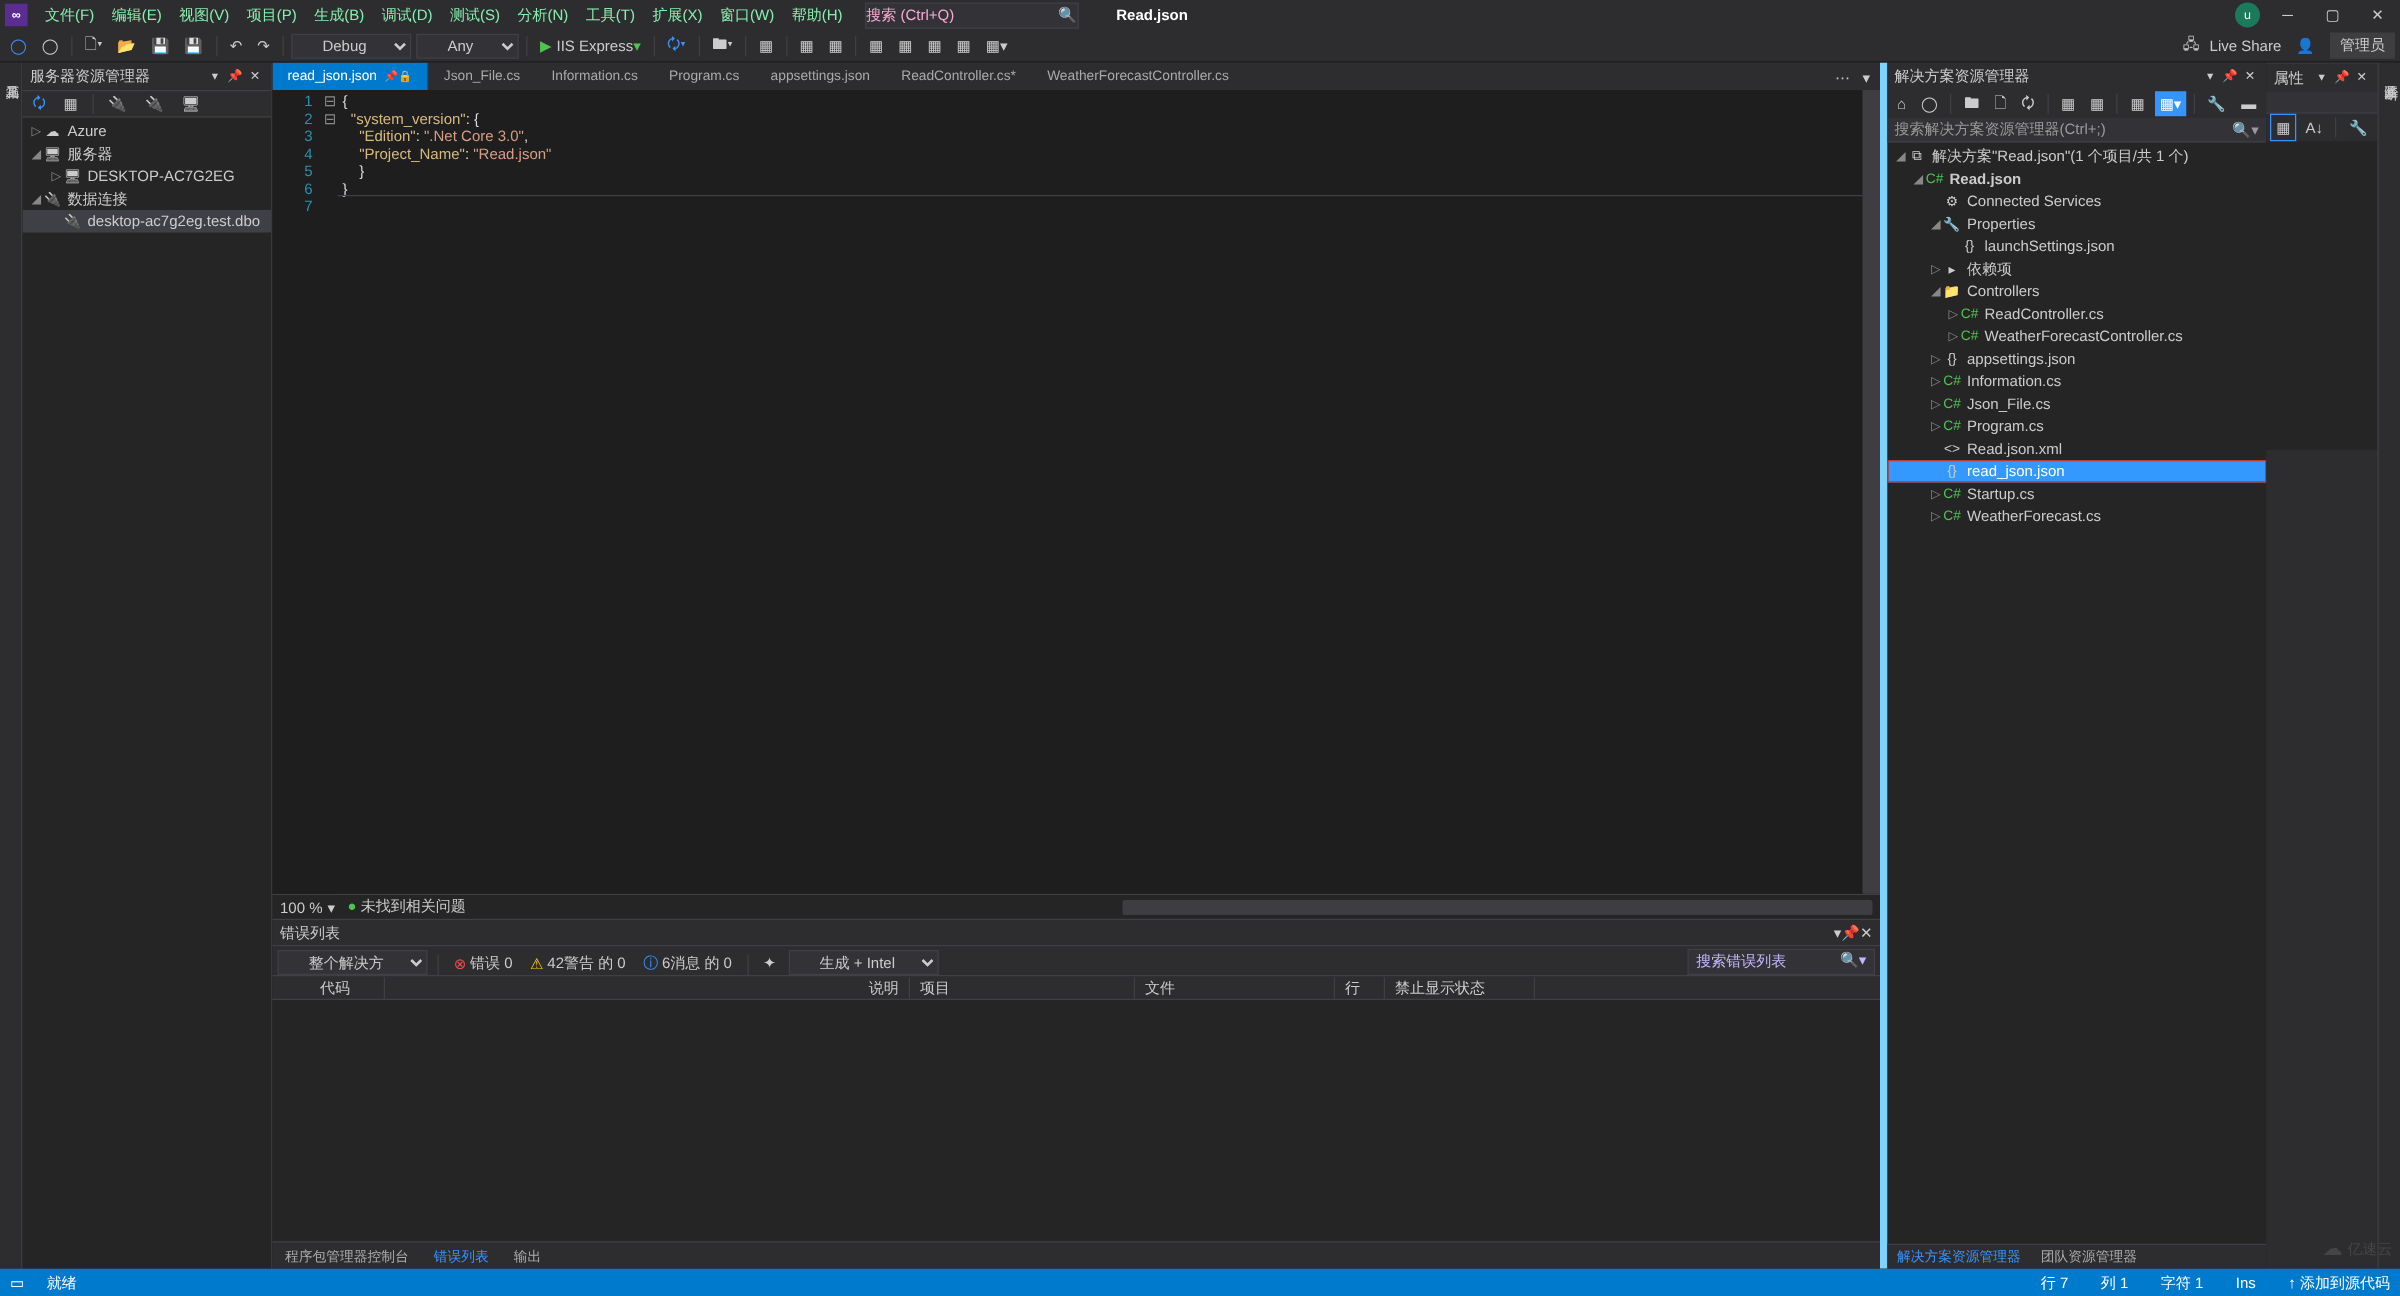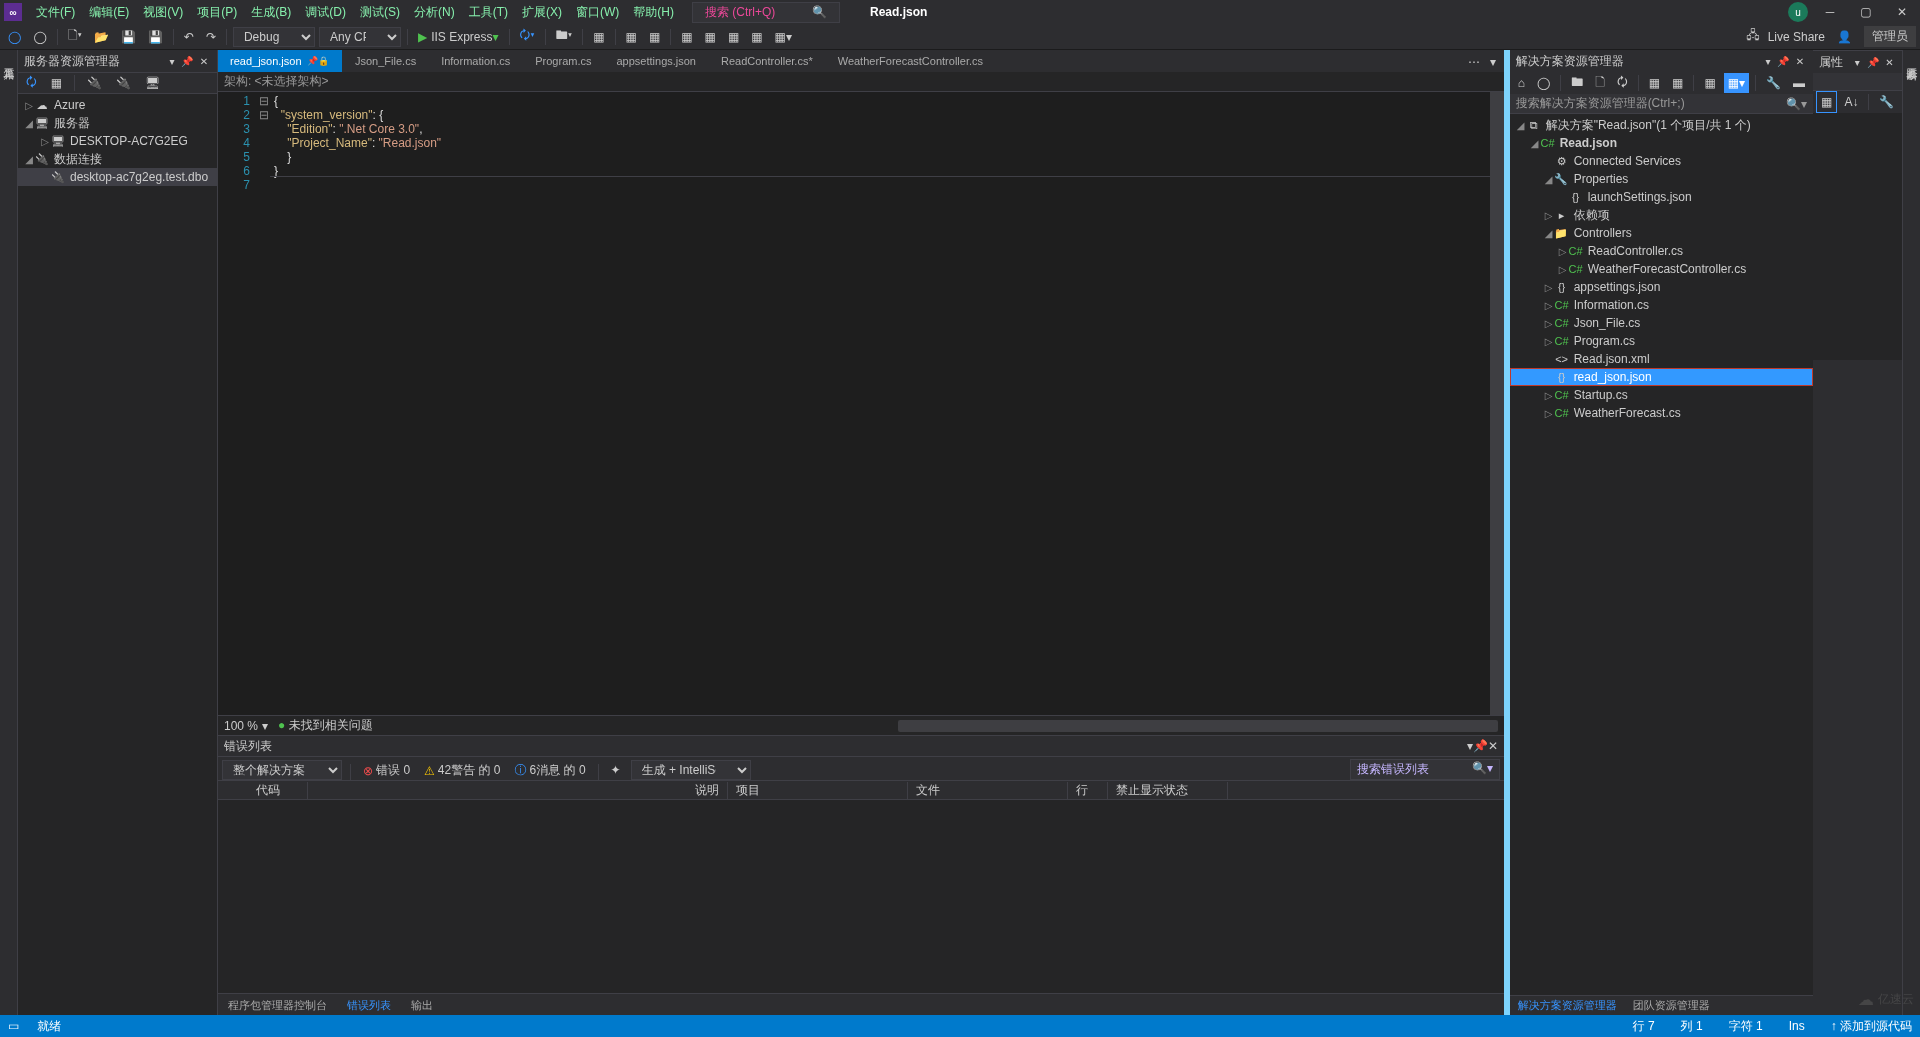--- a/index.html
+++ b/index.html
@@ -1,30 +1,30 @@
 <!DOCTYPE html>
 <html><head>
 <meta charset="utf-8">
 <style>
 * { margin: 0; padding: 0; box-sizing: border-box; font-family: "Segoe UI", "Microsoft YaHei", sans-serif; font-size: 12px; }
 body { background: #2d2d30; color: #cccccc; width: 1920px; height: 1037px; overflow: hidden; display: flex; flex-direction: column; }
 .titlebar { height: 24px; background: #2d2d30; display: flex; align-items: center; padding: 0 4px; }
 .titlebar .vs-icon { width: 18px; height: 18px; background: #5c2d91; margin-right: 8px; display: flex; align-items: center; justify-content: center; color: #fff; font-size: 10px; font-weight: bold; }
 .menu { display: flex; gap: 2px; }
 .menu-item { padding: 2px 6px; color: #86efac; cursor: pointer; }
-.search-box { margin-left: 12px; background: #333337; border: 1px solid #3f3f46; padding: 1px 12px; width: 148px; color: #ec4899; display: flex; align-items: center; position: relative; }
+.search-box { margin-left: 12px; background: #333337; border: 1px solid #3f3f46; padding: 1px 0; width: 171px; color: #f9a8d4; display: flex; align-items: center; position: relative; }
 .search-box .search-icon { margin-left: auto; }
 .app-title { margin-left: 30px; color: #fff; font-weight: 600; }
 .win-controls { margin-left: auto; display: flex; align-items: center; gap: 8px; }
 .user-badge { width: 20px; height: 20px; border-radius: 50%; background: #1b7a5a; display: flex; align-items: center; justify-content: center; font-size: 10px; color: #fff; }
 .win-btn { width: 28px; height: 20px; display: flex; align-items: center; justify-content: center; color: #ccc; }
 
 .toolbar { height: 26px; background: #2d2d30; border-bottom: 1px solid #1b1b1c; display: flex; align-items: center; padding: 0 4px; gap: 4px; }
 .tbtn { height: 20px; padding: 0 4px; display: flex; align-items: center; justify-content: center; color: #ccc; cursor: pointer; }
-.tsel { background: #333337; border: 1px solid #3f3f46; color: #ccc; padding: 1px 18px 1px 6px; height: 20px; }
+.tsel { background: #333337; border: 1px solid #3f3f46; color: #ccc; padding: 1px 18px 1px 20px; height: 20px; }
 .sep { width: 1px; height: 16px; background: #3f3f46; margin: 0 2px; }
 .play { color: #4fc24f; }
 .liveshare { margin-left: auto; display: flex; align-items: center; gap: 8px; }
 .admin-btn { background: #3e3e40; padding: 2px 8px; color: #ccc; }
 
 .main { flex: 1; display: flex; overflow: hidden; }
 .leftstrip { width: 18px; background: #2d2d30; border-right: 1px solid #3f3f46; display: flex; flex-direction: column; align-items: center; padding-top: 10px; gap: 20px; }
 .vtab { writing-mode: vertical-lr; font-size: 11px; color: #ccc; cursor: pointer; }
 
 .panel { background: #252526; display: flex; flex-direction: column; }
@@ -223,24 +223,20 @@
         <div class="tab">Information.cs</div>
         <div class="tab">Program.cs</div>
         <div class="tab">appsettings.json</div>
         <div class="tab">ReadController.cs*</div>
         <div class="tab">WeatherForecastController.cs</div>
         <div class="tab-end">
           <span class="tbtn">⋯</span>
           <span class="tbtn">▾</span>
         </div>
       </div>
-    <div class="crumb">
-      <span>架构:</span>&nbsp;
-      <span>&lt;未选择架构&gt;</span>
-    </div>
     <div class="editor">
       <div class="gutter" id="gutter">
           <div class="ln">1</div>
           <div class="ln">2</div>
           <div class="ln">3</div>
           <div class="ln">4</div>
           <div class="ln">5</div>
           <div class="ln">6</div>
           <div class="ln">7</div>
         </div>

